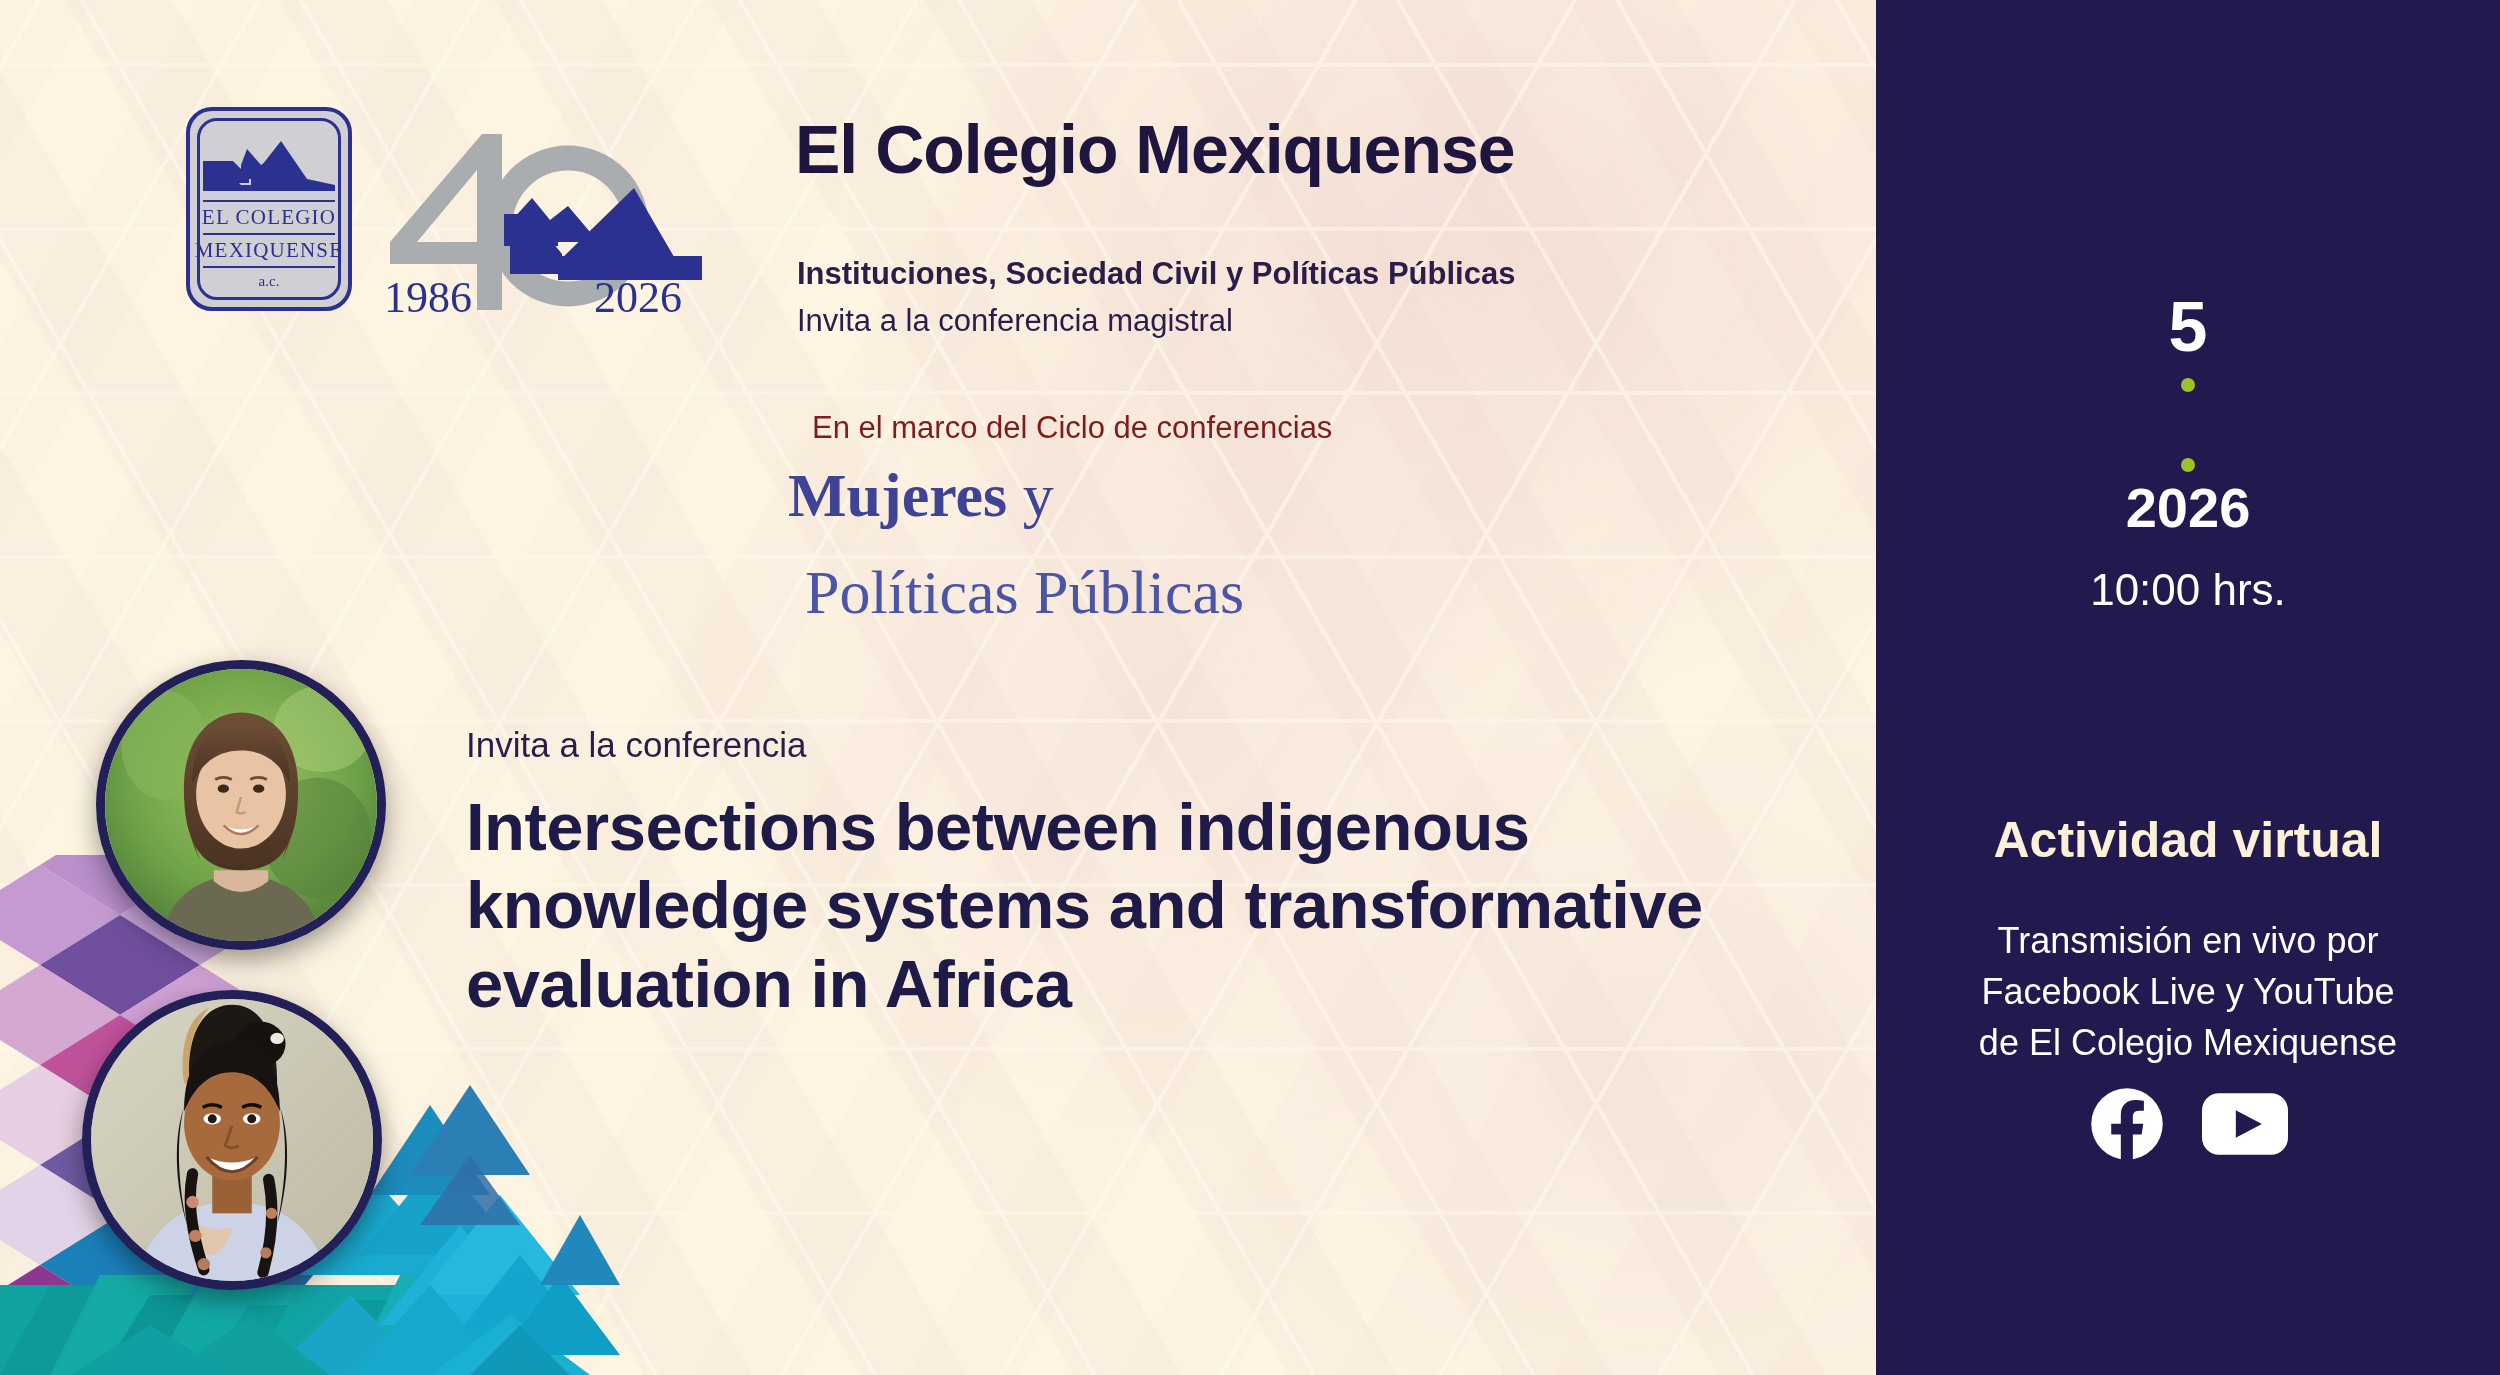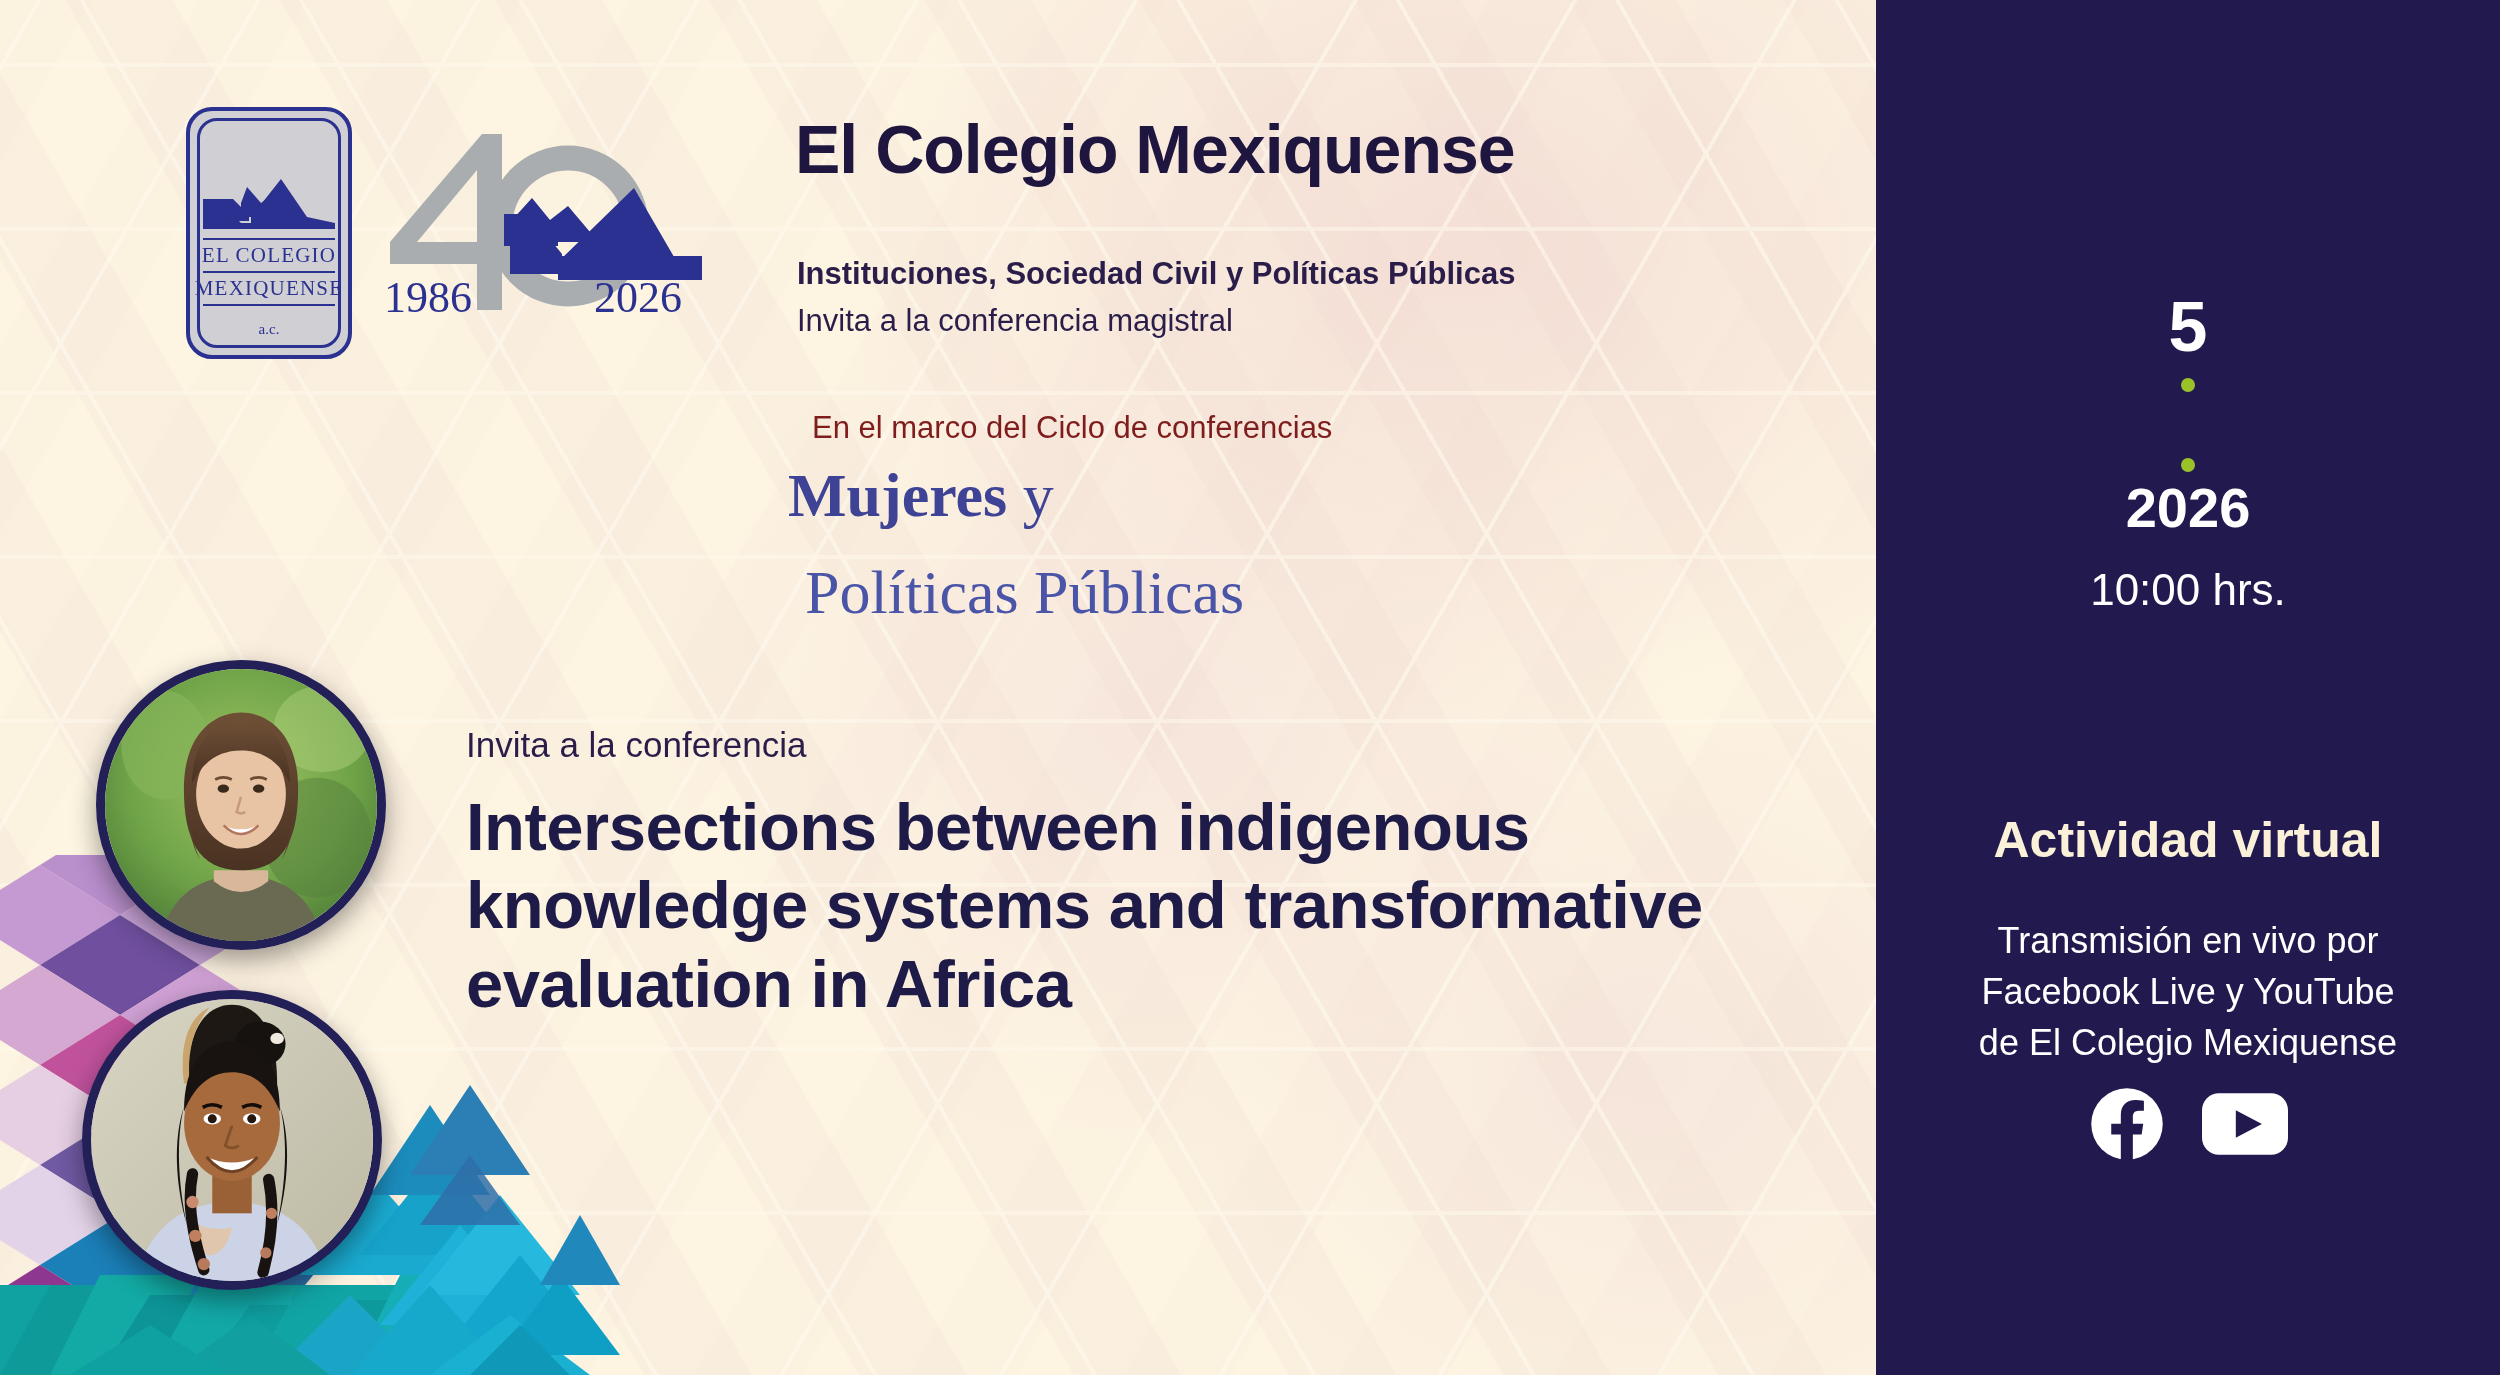--- a/index.html
+++ b/index.html
@@ -58,21 +58,21 @@
     width: 624px;
     height: 100%;
     background: #221a4e;
     z-index: 6;
   }
 
   
   .logo-box {
     position: absolute;
     left: 186px; top: 107px;
-    width: 166px; height: 252px;
+    width: 166px; height: 204px;
     background: #cfcfd4;
     border: 4px solid #2b3190;
     border-radius: 26px;
     box-sizing: border-box;
     z-index: 4;
   }
   .logo-inner {
     position: absolute;
     inset: 7px;
     border: 3px solid #2b3190;
@@ -94,21 +94,21 @@
     font-size: 21px;
     letter-spacing: 1.2px;
     line-height: 1;
     margin: 2px 0;
     white-space: nowrap;
   }
   .logo-ac {
     font-family: "Liberation Serif", serif;
     color: #2b3190;
     font-size: 15px;
-    margin-top: 12px;
+    margin-top: 2px;
   }
 
   .anniv {
     position: absolute;
     left: 372px; top: 122px;
     width: 330px; height: 200px;
     z-index: 4;
   }
 
   .org-title {

